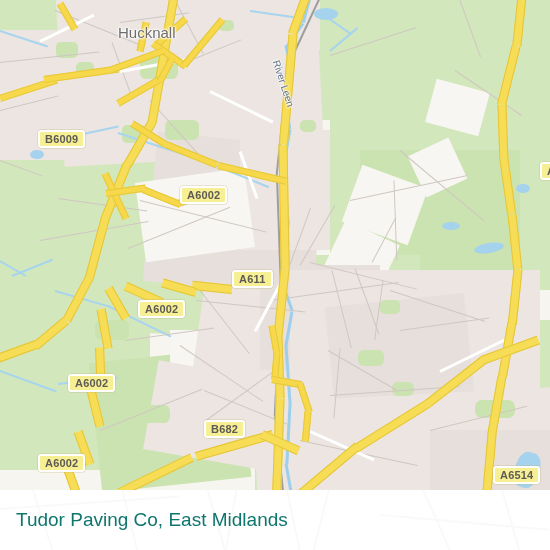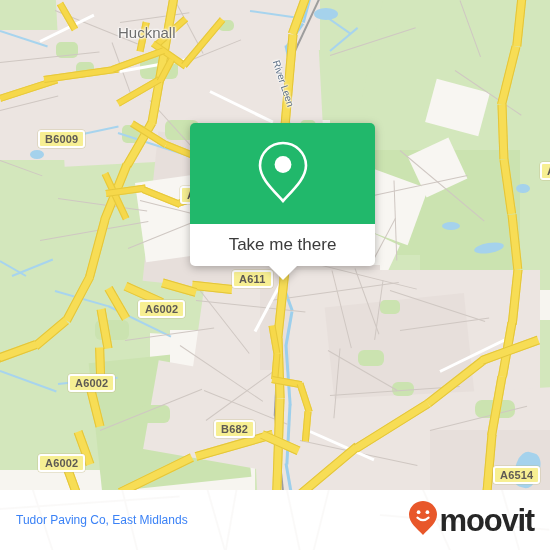--- a/index.html
+++ b/index.html
@@ -51,21 +51,21 @@
   
   #attrib{position:absolute;left:0;top:466px;width:550px;height:24px;background:rgba(255,255,255,.72);
           display:flex;align-items:center;}
   #attrib span{color:#3c3c3c;font-size:13px;padding-left:9px;}
 
   
   #footer{position:absolute;left:0;top:490px;width:550px;height:60px;background:#ffffff;overflow:hidden;}
   #footer-map{position:absolute;left:0;top:0;width:550px;height:60px;opacity:.13;}
   #footer-inner{position:absolute;left:0;top:0;width:550px;height:60px;display:flex;align-items:center;
                 justify-content:space-between;padding:0 16px;box-sizing:border-box;}
-  #footer-title{color:#3b82f6;font-size:12px;white-space:nowrap;}
+  #footer-title{color:#0f766e;font-size:19px;white-space:nowrap;}
   #brand{display:flex;align-items:center;gap:2px;}
   #brand-name{color:#262626;font-size:31px;font-weight:bold;letter-spacing:-1.2px;line-height:31px;}
 </style>
 </head>
 <body>
 
 <div id="app">
 
   <div id="map">
 
@@ -292,66 +292,41 @@
     </div>
 
     <div class="layer">
       <div class="placelabel" style="left:118px;top:24px;">Hucknall</div>
       <div class="riverlabel" style="left:276px;top:55px;transform:rotate(72deg);transform-origin:0 50%;">River Leen</div>
 
       <div class="shield" style="left:38px;top:130px;">B6009</div>
       <div class="shield" style="left:232px;top:270px;">A611</div>
       <div class="shield" style="left:138px;top:300px;">A6002</div>
       <div class="shield" style="left:68px;top:374px;">A6002</div>
-      <div class="shield" style="left:214px;top:420px;">B682</div>
+      <div class="shield" style="left:204px;top:420px;">B682</div>
       <div class="shield" style="left:38px;top:454px;">A6002</div>
       <div class="shield" style="left:493px;top:466px;">A6514</div>
       <div class="shield" style="left:540px;top:162px;">A6</div>
       <div class="shield" style="left:180px;top:186px;">A6002</div>
     </div>
 
 
-    <div id="popup">
-      <div id="popup-head" style="background:#21b86b;">
-        <span>
-          <svg width="58" height="70" viewBox="0 0 58 70" aria-hidden="true">
-            <path d="M29 6 C16.3 6 6 16.2 6 28.6 C6 41 18 52 29 64 C40 52 52 41 52 28.6 C52 16.2 41.7 6 29 6 Z" fill="none" stroke="#ffffff" stroke-width="2.6"></path>
-            <circle cx="29" cy="27.5" r="8.4" fill="#ffffff"></circle>
-          </svg>
-        </span>
-      </div>
-      <div id="popup-foot">
-        <span>Take me there</span>
-      </div>
-      <div id="popup-tail"></div>
-    </div>
   </div>
 
   <div id="footer">
     <div id="footer-map">
       <div class="road rd-lane2" style="left:30px;top:-10px;width:90px;transform:rotate(72deg);"></div>
       <div class="road rd-lane2" style="left:120px;top:-10px;width:95px;transform:rotate(76deg);"></div>
       <div class="road rd-lane2" style="left:205px;top:-10px;width:95px;transform:rotate(74deg);"></div>
       <div class="road rd-lane2" style="left:285px;top:-10px;width:95px;transform:rotate(78deg);"></div>
       <div class="road rd-lane2" style="left:238px;top:-10px;width:100px;transform:rotate(100deg);"></div>
       <div class="road rd-lane2" style="left:330px;top:-6px;width:80px;transform:rotate(104deg);"></div>
       <div class="road rd-lane2" style="left:420px;top:-8px;width:95px;transform:rotate(66deg);"></div>
       <div class="road rd-lane2" style="left:500px;top:-8px;width:90px;transform:rotate(74deg);"></div>
       <div class="road rd-lane2" style="left:0px;top:18px;width:180px;transform:rotate(-4deg);"></div>
       <div class="road rd-lane2" style="left:380px;top:24px;width:170px;transform:rotate(5deg);"></div>
     </div>
     <div id="footer-inner">
       <div id="footer-title">Tudor Paving Co, East Midlands</div>
-      <div id="brand">
-        <span>
-          <svg width="30" height="36" viewBox="0 0 30 36" aria-hidden="true">
-            <path d="M15 1 C7.3 1 1 7.2 1 14.6 C1 23 9 28.5 15 35 C21 28.5 29 23 29 14.6 C29 7.2 22.7 1 15 1 Z" fill="#e8572a"></path>
-            <circle cx="10.6" cy="12.2" r="1.85" fill="#ffffff"></circle>
-            <circle cx="19.4" cy="12.2" r="1.85" fill="#ffffff"></circle>
-            <path d="M9.4 17.6 Q15 22.6 20.6 17.6" fill="none" stroke="#ffffff" stroke-width="2.1" stroke-linecap="round"></path>
-          </svg>
-        </span>
-        <span id="brand-name">moovit</span>
-      </div>
     </div>
   </div>
 
 </div>
 
 </body></html>

